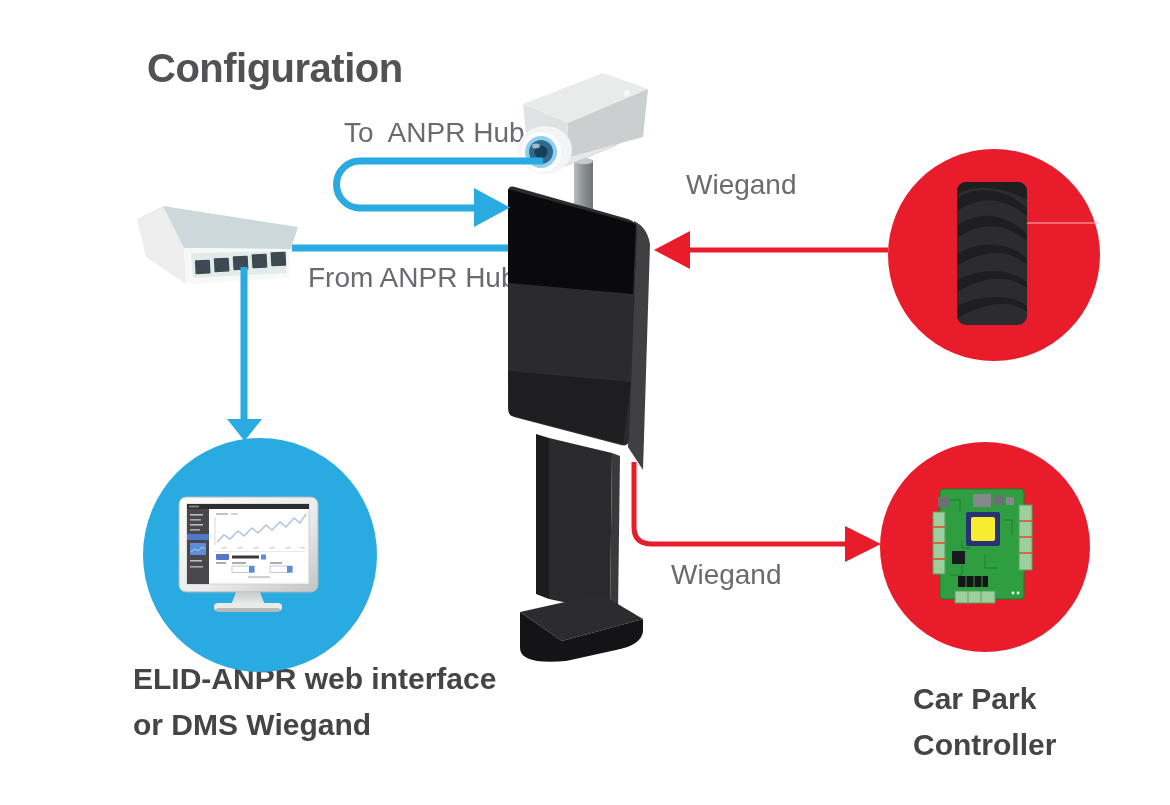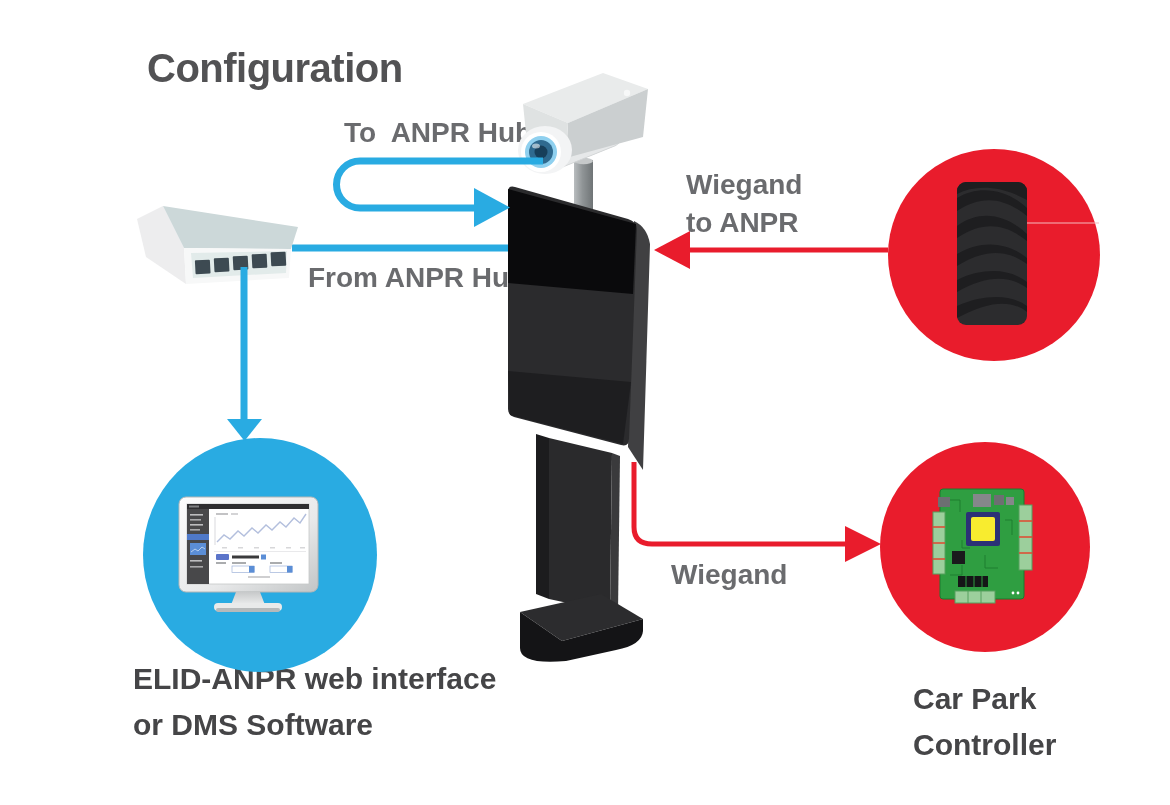--- a/index.html
+++ b/index.html
@@ -1,19 +1,19 @@
 <!DOCTYPE html>
 <html style="--blue: #29abe2; --red: #e91c2c; --label-text: #6a6b6e; --heading-text: #454547; --title-text: #525254;"><head>
 <meta charset="utf-8">
 <style>
   html,body{margin:0;padding:0;background:#fff;}
   body{width:1170px;height:805px;position:relative;overflow:hidden;
        font-family:"Liberation Sans",sans-serif;}
   #stage{position:absolute;inset:0;width:1170px;height:798px;}
-  .label{position:absolute;white-space:pre;font-weight:bold;}
+  .label{position:absolute;white-space:pre;}
   .title{font-size:40px;font-weight:bold;color:var(--title-text);letter-spacing:-0.5px;}
   .conn{font-size:28px;color:var(--label-text);line-height:38px;}
   .node{font-size:30px;font-weight:bold;color:var(--heading-text);line-height:46px;}
   #diagram-svg{position:absolute;left:0;top:0;z-index:2;pointer-events:none;}
   .label{z-index:1;}
   .stroke-blue{stroke:var(--blue);}
   .fill-blue{fill:var(--blue);}
   .stroke-red{stroke:var(--red);}
   .fill-red{fill:var(--red);}
 </style>
@@ -21,28 +21,28 @@
 <body>
 
 <div id="stage">
 
   <div class="label title" style="left:147px;top:46px;">Configuration</div>
 
   <div class="label conn" style="left:344px;top:114px;">To  ANPR Hub</div>
 
   <div class="label conn" style="left:308px;top:259px;">From ANPR Hub</div>
 
-  <div class="label conn" style="left:686px;top:166px;"><span style="display:block">Wiegand</span><span style="display:block">to ANPR</span></div>
+  <div class="label conn" style="left:686px;top:166px;"><span style="display:block">Wiegand</span></div>
 
   <div class="label conn" style="left:671px;top:556px;"><span style="display:block">Wiegand</span></div>
 
 
   <div class="label node" style="left:913px;top:676px;"><span style="display:block">Car Park</span><span style="display:block">Controller</span></div>
 
-  <div class="label node" style="left:133px;top:656px;"><span style="display:block">ELID-ANPR web interface</span><span style="display:block">or DMS Software</span></div>
+  <div class="label node" style="left:133px;top:656px;"><span style="display:block">ELID-ANPR web interface</span><span style="display:block">or DMS Wiegand</span></div>
 
   <svg id="diagram-svg" width="1170" height="805" viewBox="0 0 1170 805">
     <defs>
       <linearGradient id="poleGrad" x1="0" y1="0" x2="1" y2="0">
         <stop offset="0" stop-color="#b9bdbf"></stop>
           <stop offset="0.45" stop-color="#8f9496"></stop>
           <stop offset="1" stop-color="#6f7476"></stop>
       </linearGradient>
       <linearGradient id="frameGrad" x1="0" y1="0" x2="1" y2="1">
         <stop offset="0" stop-color="#fdfdfd"></stop>

